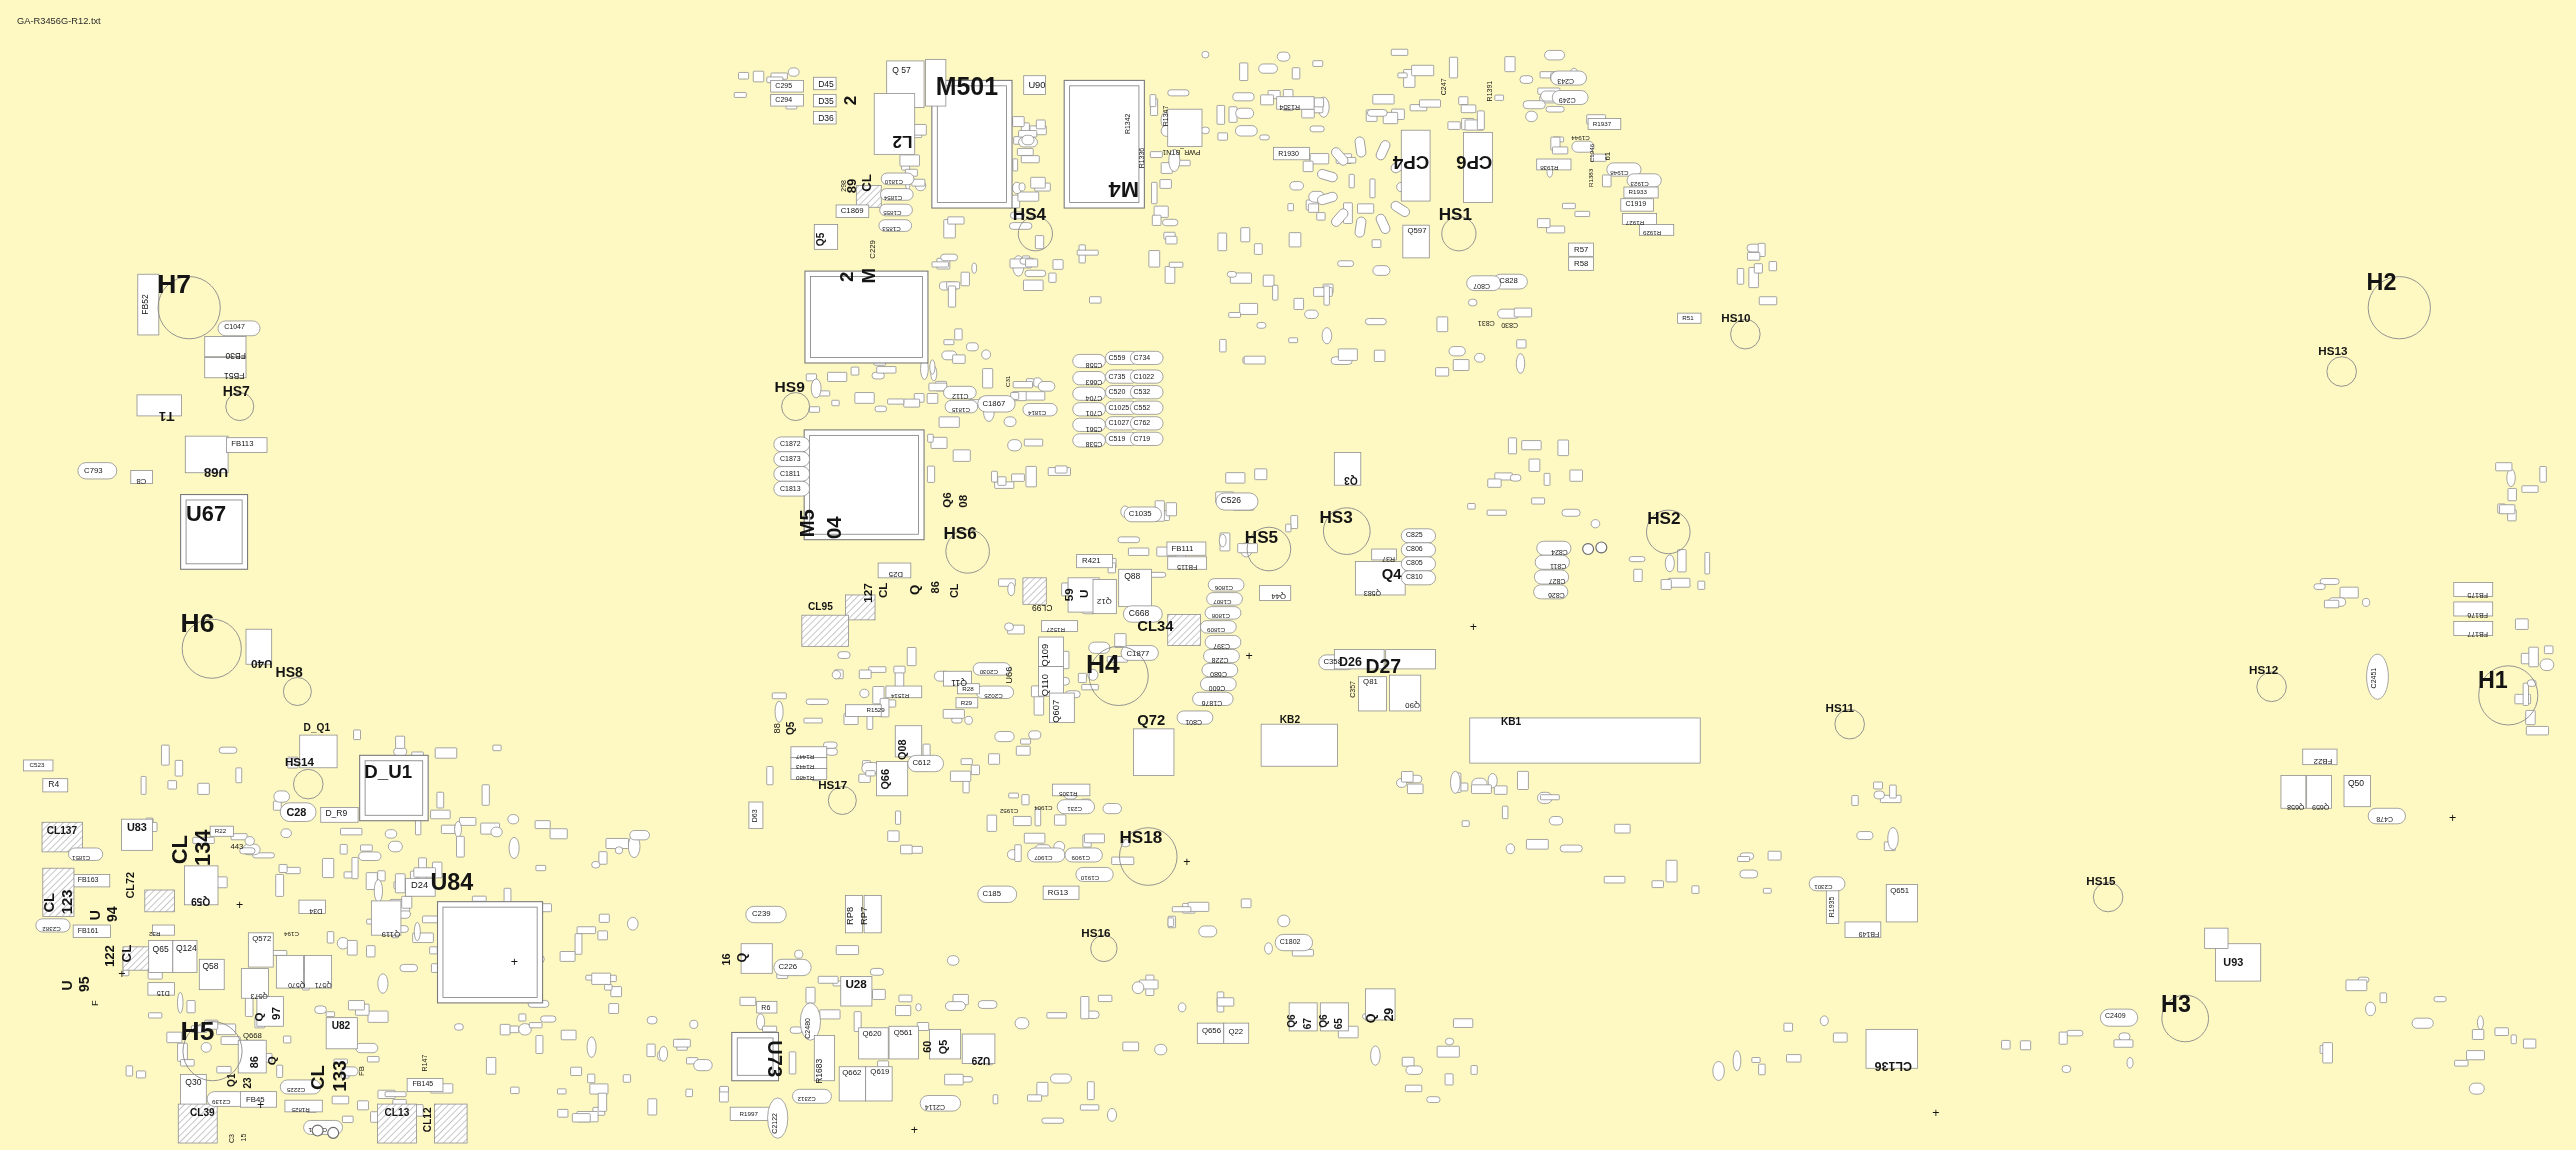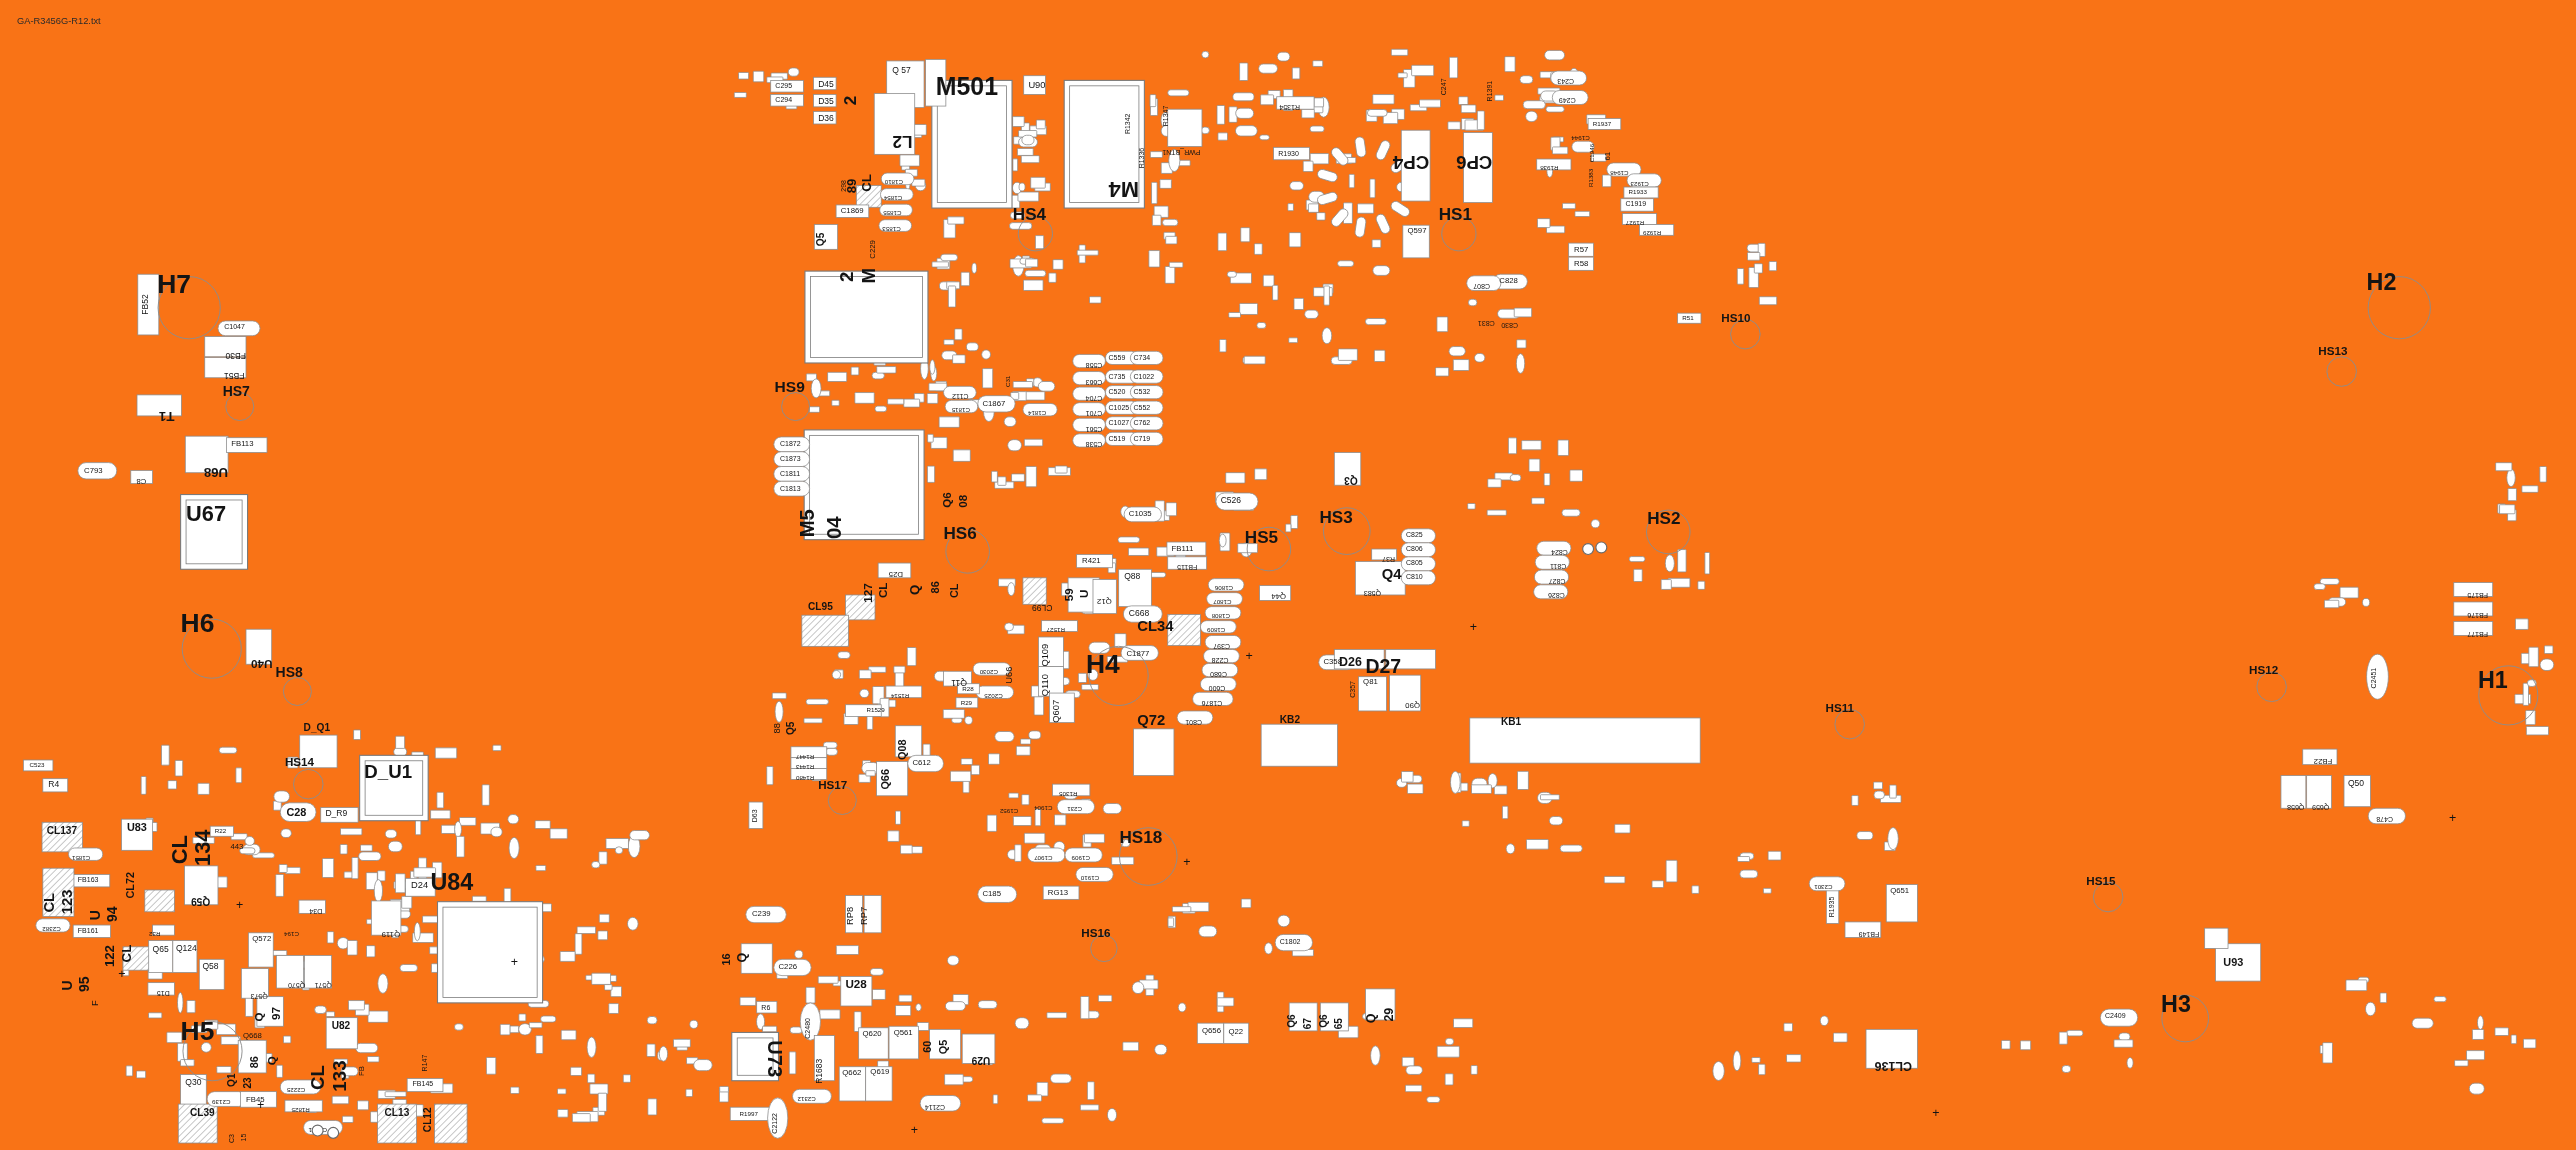--- a/index.html
+++ b/index.html
@@ -1,16 +1,16 @@
 <!DOCTYPE html>
 <html style="font-size:12.5px"><head>
 <meta charset="utf-8">
 <style>
   html,body{margin:0;padding:0;background:#ffffff;}
-  #canvas{position:relative;width:2576px;height:1151px;background:#f97316;overflow:hidden;
+  #canvas{position:relative;width:2576px;height:1151px;background:#fef9c3;overflow:hidden;
           font-family:"Liberation Sans","DejaVu Sans",sans-serif;}
   #file-title{position:absolute;left:17px;top:15.6px;font-size:9.3px;color:#2b2b2b;}
   #board{position:absolute;left:0;top:0;}
   text{fill:#141414;}
 </style>
 </head>
 <body>
 
 <div id="canvas">
   <div id="file-title">GA-R3456G-R12.txt</div>

